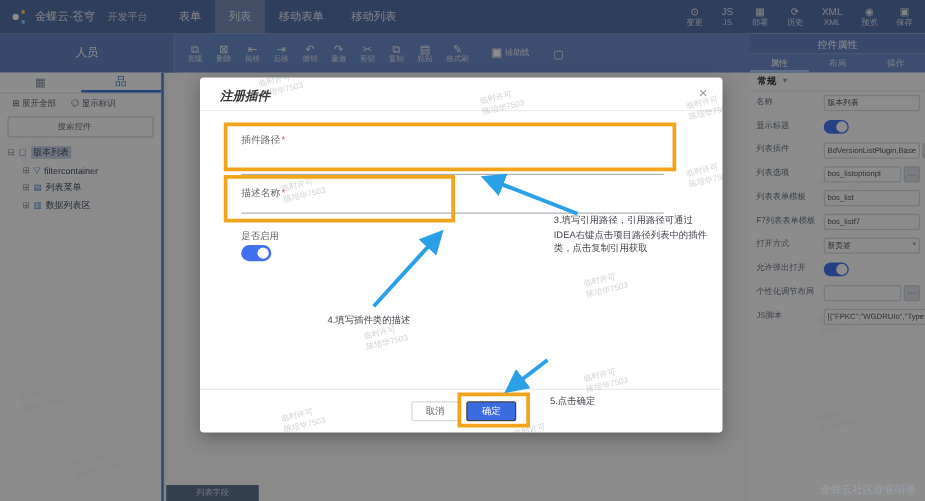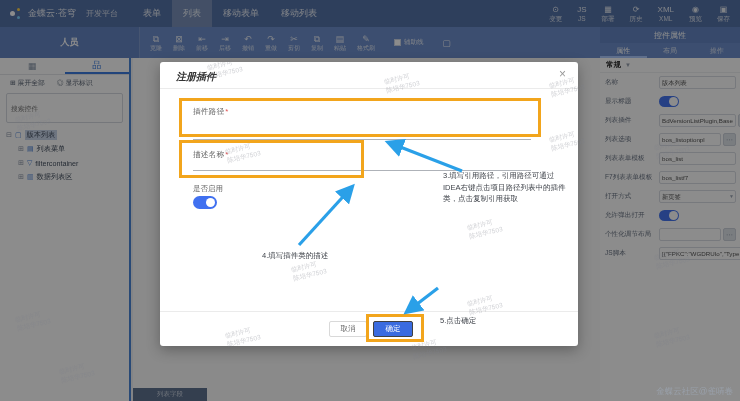--- a/index.html
+++ b/index.html
@@ -19,38 +19,38 @@
   .nav-menus { display:flex; margin-left:14px; height:27px; }
   .nav-menu { font-size:9px; line-height:27px; padding:0 11px; cursor:pointer; white-space:nowrap; }
   .nav-menu.active { background:rgba(255,255,255,.22); }
   .nav-actions { margin-left:auto; display:flex; gap:15px; padding-right:10px; }
   .nav-action { display:flex; flex-direction:column; align-items:center; cursor:pointer; }
   .nav-action .ic { font-size:8px; line-height:9px; }
   .nav-action .lb { font-size:6.5px; line-height:9px; opacity:.9; }
 
   
   .row2 { position:absolute; left:0; top:27px; width:740px; height:31px; background:#6d8ecc; display:flex; z-index:1; }
-  .sidebar-head { width:140px; flex:none; display:flex; align-items:center; justify-content:center; color:#fff; font-size:9px; border-right:1px solid rgba(255,255,255,.18); background:#6486c4;font-weight:bold; }
+  .sidebar-head { width:140px; flex:none; display:flex; align-items:center; justify-content:center; color:#fff; font-size:9px; border-right:1px solid rgba(255,255,255,.18); background:#6486c4; }
   .toolbar { flex:1; display:flex; align-items:center; gap:11px; padding-left:10px; color:#e9eef7; }
   .titem { display:flex; flex-direction:column; align-items:center; cursor:pointer; }
   .titem .ic { font-size:9px; line-height:10px; }
   .titem .lb { font-size:6px; line-height:8px; opacity:.9; white-space:nowrap; }
   .guides { display:flex; align-items:center; gap:3px; margin-left:8px; }
   .guides .cb { width:7px; height:7px; background:#fff; border:1px solid #cdd6e6; }
   .guides .lb { font-size:6.5px; }
   .fullscreen { font-size:9px; margin-left:8px; cursor:pointer; }
 
   
   .sidebar { position:absolute; left:0; top:58px; width:131px; bottom:0; background:#fff; border-right:2px solid #4a86d8; z-index:1; }
   .side-tabs { display:flex; height:17px; border-bottom:1px solid #e3e6ea; }
   .side-tab { flex:1; display:flex; align-items:center; justify-content:center; font-size:9px; color:#8795a8; cursor:pointer; }
   .side-tab.active { color:#3d7de0; border-bottom:2px solid #3d7de0; }
   .side-links { display:flex; align-items:center; height:15px; font-size:6.8px; color:#5a6575; gap:12px; padding-left:10px; }
   .side-link { cursor:pointer; white-space:nowrap; }
-  .side-search { margin:3px 6px; height:30px; border:1px solid #d5d9e0; border-radius:2px; display:flex; align-items:center; }
+  .side-search { margin:3px 6px; height:17px; border:1px solid #d5d9e0; border-radius:2px; display:flex; align-items:center;padding-left:35px; }
   .side-search input { border:0; outline:0; width:100%; font-size:6.8px; padding:0 4px; color:#666; background:transparent; font-family:inherit; }
   .tree { padding-top:2px; font-size:7.2px; color:#445060; }
   .tree-row { display:flex; align-items:center; height:14px; gap:3px; padding-left:6px; cursor:pointer; white-space:nowrap; }
   .tree-row.child { padding-left:18px; }
   .tree-row .tw { color:#8b95a5; font-size:7px; }
   .tree-row .ti { color:#5588d8; font-size:7px; }
   .tree-row.selected .tl { background:#c9d5ea; padding:0 2px; }
 
   
   .canvas { position:absolute; left:133px; top:58px; width:467px; bottom:0; background:#fbfbfc; z-index:0; }
@@ -223,27 +223,27 @@
       <input placeholder="搜索控件" style="">
     </div>
     <div class="tree">
       <div class="tree-row selected">
         <span class="tw">⊟</span>
         <span class="ti">▢</span>
         <span class="tl">版本列表</span>
       </div>
       <div class="tree-row child">
         <span class="tw">⊞</span>
-        <span class="ti">▤</span>
-        <span class="tl">列表菜单</span>
+        <span class="ti">▽</span>
+        <span class="tl">filtercontainer</span>
       </div>
       <div class="tree-row child">
         <span class="tw">⊞</span>
-        <span class="ti">▽</span>
-        <span class="tl">filtercontainer</span>
+        <span class="ti">▤</span>
+        <span class="tl">列表菜单</span>
       </div>
       <div class="tree-row child">
         <span class="tw">⊞</span>
         <span class="ti">▥</span>
         <span class="tl">数据列表区</span>
       </div>
     </div>
   </div>
 
   <div class="canvas"></div>

